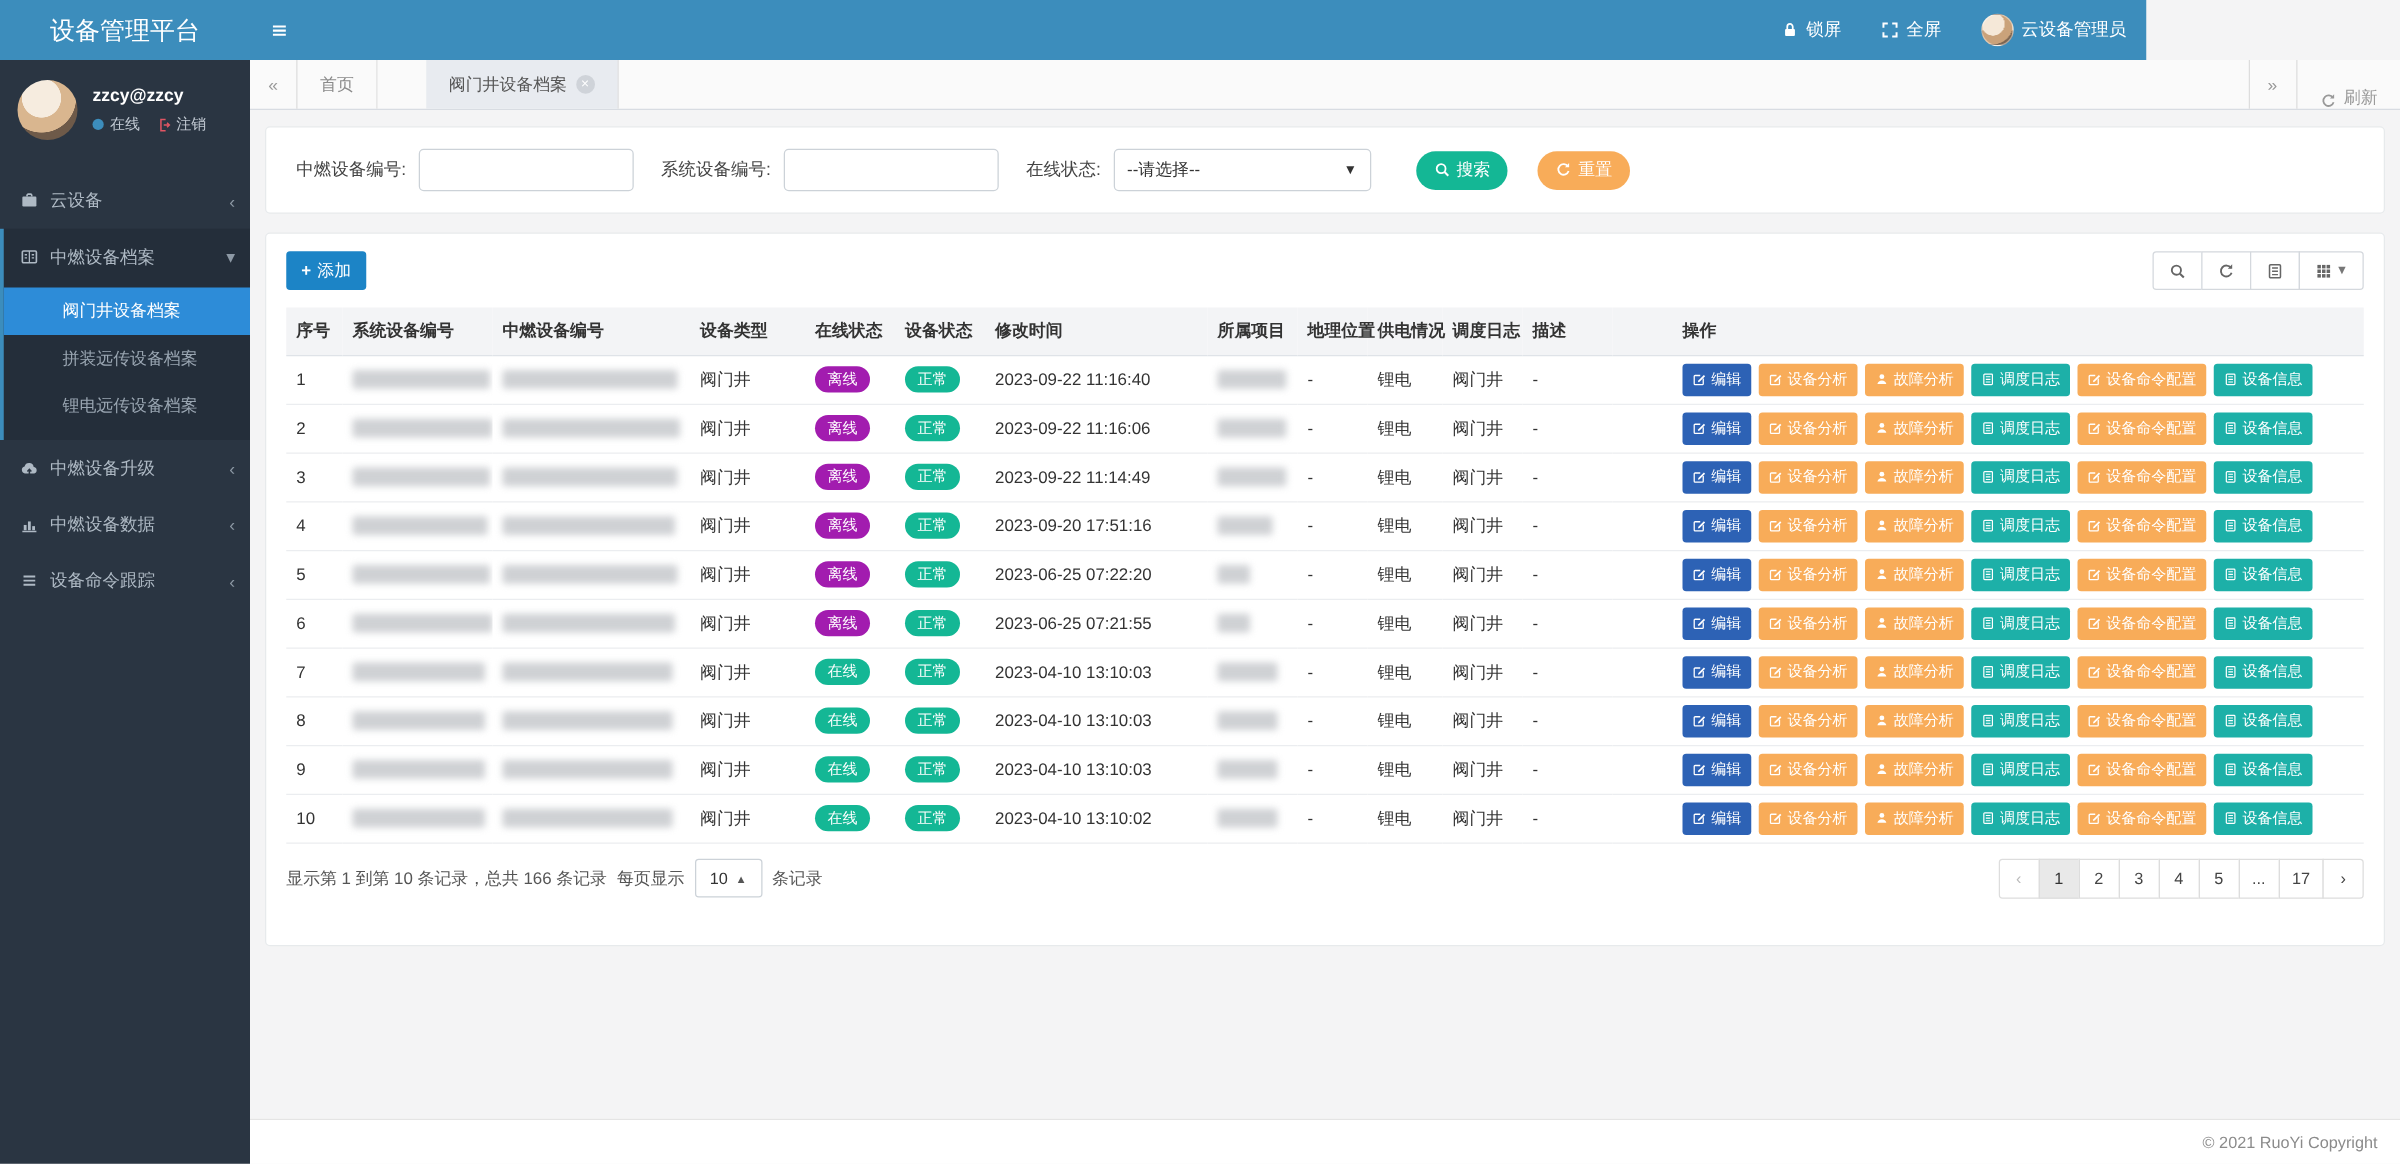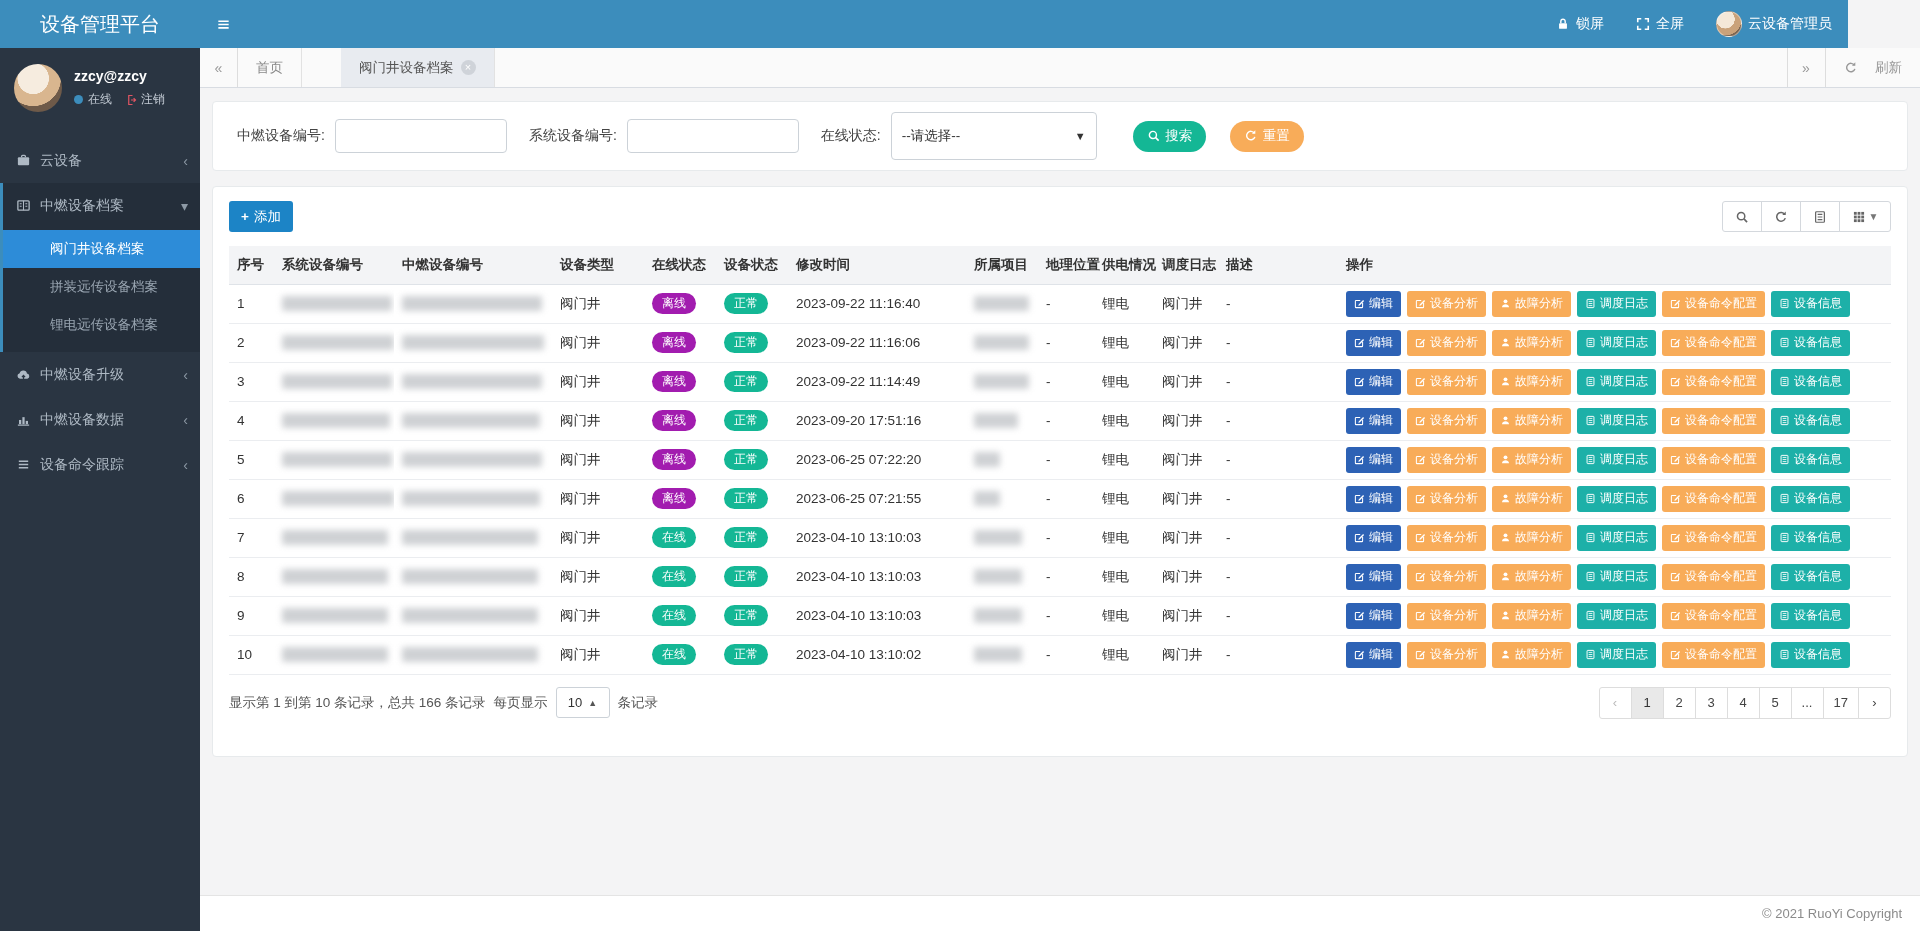--- a/index.html
+++ b/index.html
@@ -2,21 +2,21 @@
 <html><head>
 <meta charset="utf-8">
 <style>
   * { margin:0; padding:0; box-sizing:border-box; }
   html,body { width:1920px; height:931px; overflow:hidden;
     font-family:"Liberation Sans","DejaVu Sans",sans-serif; font-size:14px; color:#333; background:#f4f4f5; }
   .ic { display:inline-flex; align-items:center; justify-content:center; width:1em; height:1em; }
   .ic svg { width:1em; height:1em; display:block; }
 
   
-  .top-header { position:absolute; left:0; top:0; width:1848px; height:48px; background:#3c8dbc; display:flex; align-items:stretch; z-index:30; }
+  .top-header { position:absolute; left:0; top:0; width:1717px; height:48px; background:#3c8dbc; display:flex; align-items:stretch; z-index:30; }
   .logo { width:200px; display:flex; align-items:center; justify-content:center; color:#fff; font-size:20px; background:#3c8dbc; }
   .hamburger { width:46px; display:flex; align-items:center; justify-content:center; color:#fff; font-size:15px; cursor:pointer; }
   .hd-spacer { flex:1; }
   .hd-item { display:flex; align-items:center; gap:6px; color:#fff; padding:0 16px; cursor:pointer; font-size:14px;font-family:Liberation Serif, serif; }
   .hd-avatar { width:26px; height:26px; border-radius:50%;
     background:radial-gradient(circle at 35% 30%, #f5e8d8 0 40%, #caa27a 41% 70%, #7d6652 71% 100%); border:1px solid rgba(255,255,255,.4); }
 
   
   .sidebar { position:absolute; left:0; top:48px; width:200px; bottom:0; background:#2a3542; z-index:20; }
   .user-panel { display:flex; align-items:center; gap:12px; padding:16px 14px 18px 14px; }
@@ -40,30 +40,30 @@
 
   
   .main { position:absolute; left:200px; top:48px; right:0; bottom:0; background:#f4f4f5; }
   .tabbar { height:40px; background:#fafafa; border-bottom:1px solid #d8dce2; display:flex; align-items:stretch; }
   .tab-nav-btn { width:38px; display:flex; align-items:center; justify-content:center; color:#999; border-right:1px solid #ddd; cursor:pointer; font-size:14px; }
   .tab-nav-btn.right { border-right:none; border-left:1px solid #ddd; }
   .tabs { flex:1; display:flex; align-items:stretch;gap:39px; }
   .tab { display:flex; align-items:center; gap:7px; padding:0 18px; font-size:13.5px; color:#8a8a8a; border-right:1px solid #e2e2e2; cursor:pointer; }
   .tab.active { background:#e8ebf0; color:#555; }
   .tab-close { width:15px; height:15px; border-radius:50%; background:#cfd3d9; color:#fff; font-size:11px; line-height:15px; text-align:center; }
-  .tab-refresh { display:flex; align-items:center; gap:18px; padding:0 18px; color:#999; border-left:1px solid #ddd; cursor:pointer; font-size:13.5px; }
+  .tab-refresh { display:flex; align-items:flex-end; gap:6px; padding:0 18px; color:#999; border-left:1px solid #ddd; cursor:pointer; font-size:13.5px; }
 
   
   .card { background:#fff; border:1px solid #e7eaec; border-radius:4px; }
   .search-card { margin:13px 12px 0 12px; height:70px; display:flex; align-items:center; padding:0 24px; }
   .search-form { display:flex; align-items:center; gap:14px; width:100%; }
   .f-group { display:flex; align-items:center; gap:10px; margin-right:22px; }
   .f-label { color:#444; white-space:nowrap; }
   .f-input { width:172px; height:34px; border:1px solid #ccd2d8; border-radius:4px; padding:0 10px; font-size:13px; outline:none; }
-  .f-select { width:206px; height:48px; border:1px solid #ccd2d8; border-radius:4px; padding:0 10px; display:flex; align-items:center; justify-content:space-between; color:#333; font-size:13.5px; cursor:pointer; background:#fff; }
+  .f-select { width:206px; height:34px; border:1px solid #ccd2d8; border-radius:4px; padding:0 10px; display:flex; align-items:center; justify-content:space-between; color:#333; font-size:13.5px; cursor:pointer; background:#fff; }
   .f-select .car { font-size:11px; color:#333; }
   .pill-btn { height:31px; border:none; border-radius:16px; color:#fff; font-size:13.5px; padding:0 14px; display:inline-flex; align-items:center; gap:5px; cursor:pointer; }
   .btn-search { background:#14b795; }
   .btn-reset { background:#f8ac59; margin-left:10px; }
 
   
   .main-card { margin:15px 12px 0 12px; height:571px; padding:14px 16px; position:relative; }
   .toolbar-row { display:flex; align-items:center; justify-content:space-between; }
   .btn-add { background:#1c84c6; color:#fff; border:none; border-radius:3px; height:31px; padding:0 12px; font-size:13.5px; display:inline-flex; align-items:center; gap:5px; cursor:pointer; }
   .icon-group { display:flex; }

